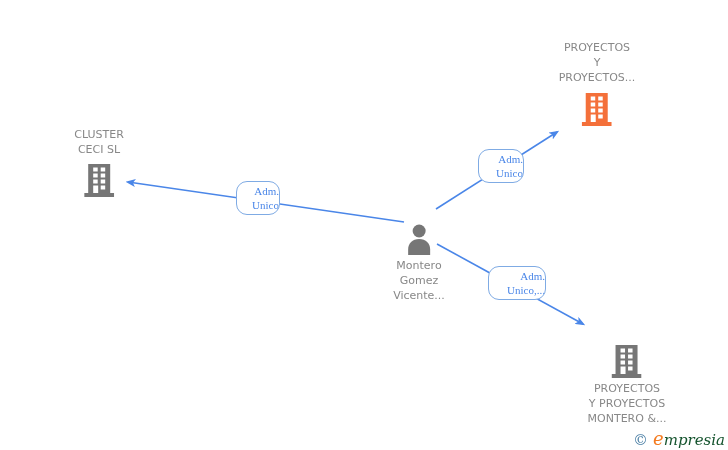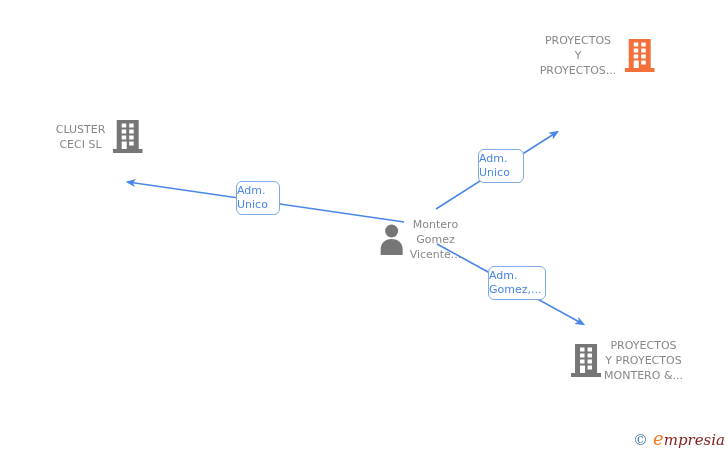--- a/index.html
+++ b/index.html
@@ -9,68 +9,70 @@
     height: 450px;
     background: #ffffff;
     overflow: hidden;
     font-family: "DejaVu Sans", "Liberation Sans", sans-serif;
   }
   .edges { position: absolute; left: 0; top: 0; z-index: 1; }
   .node {
     position: absolute;
     transform: translateX(-50%);
     display: flex;
-    flex-direction: row;
+    flex-direction: column;
     align-items: center;
     z-index: 2;
     cursor: pointer;
+    margin-top: 7px;
   }
   .node-text {
     font-size: 11px;
     line-height: 15px;
     color: #888888;
     text-align: center;
     white-space: nowrap;
   }
   .gap8 { gap: 8px; }
   .gap7 { gap: 7px; }
   .gap3 { gap: 3px; }
   .icon { display: block; line-height: 0; }
   .edge-label {
     position: absolute;
     box-sizing: border-box;
     background: #ffffff;
     border: 1.5px solid #7fabe4;
-    border-radius: 6px;
+    border-radius: 11px;
     color: #4a86e8;
     font-size: 11px;
     line-height: 14px;
-    text-align: left;
+    text-align: right;
     display: flex;
     flex-direction: column;
     justify-content: center;
     z-index: 3;
     cursor: pointer;
     white-space: nowrap;
     overflow: hidden;
+    font-family: Liberation Serif, serif;
   }
   .watermark {
     position: absolute;
     right: 3px;
     bottom: 1px;
     z-index: 4;
     font-family: "DejaVu Serif", "Liberation Serif", serif;
     font-style: italic;
     font-size: 15px;
     cursor: pointer;
     white-space: nowrap;
   }
   .wm-copy { color: #4a7fa5; margin-right: 5px; }
   .wm-first { color: #f47b20; font-size: 18px; }
-  .wm-rest { color: #7f1d1d; font-style: italic; }
+  .wm-rest { color: #14532d; font-style: italic; }
 </style>
 </head>
 <body>
 
 <div class="canvas">
 
   <svg class="edges" width="728" height="450" aria-hidden="true">
     <defs>
       <marker id="arrow" markerWidth="10" markerHeight="8" refX="7.5" refY="4" orient="auto" markerUnits="userSpaceOnUse">
         <path d="M0,0 L10,4 L0,8 L2.5,4 z" fill="#4a86e8"></path>
@@ -169,20 +171,20 @@
   <div class="edge-label" style="left:236px; top:181px; width:44px; height:34px;">
     <div>Adm.</div>
     <div>Unico</div>
   </div>
   <div class="edge-label" style="left:478px; top:149px; width:46px; height:34px;">
     <div>Adm.</div>
     <div>Unico</div>
   </div>
   <div class="edge-label" style="left:488px; top:266px; width:58px; height:34px;">
     <div>Adm.</div>
-    <div>Gomez,...</div>
+    <div>Unico,...</div>
   </div>
 
   <div class="watermark">
     <span class="wm-copy">©</span><span class="wm-first">e</span><span class="wm-rest">mpresia</span>
   </div>
 
 </div>
 
 </body></html>

